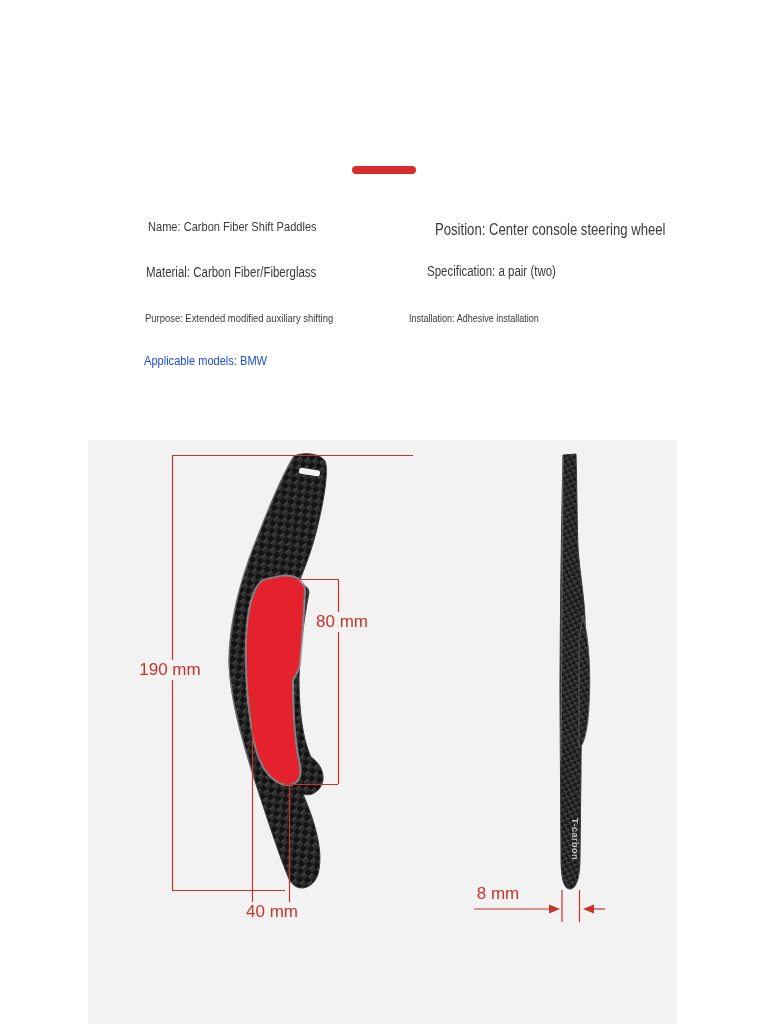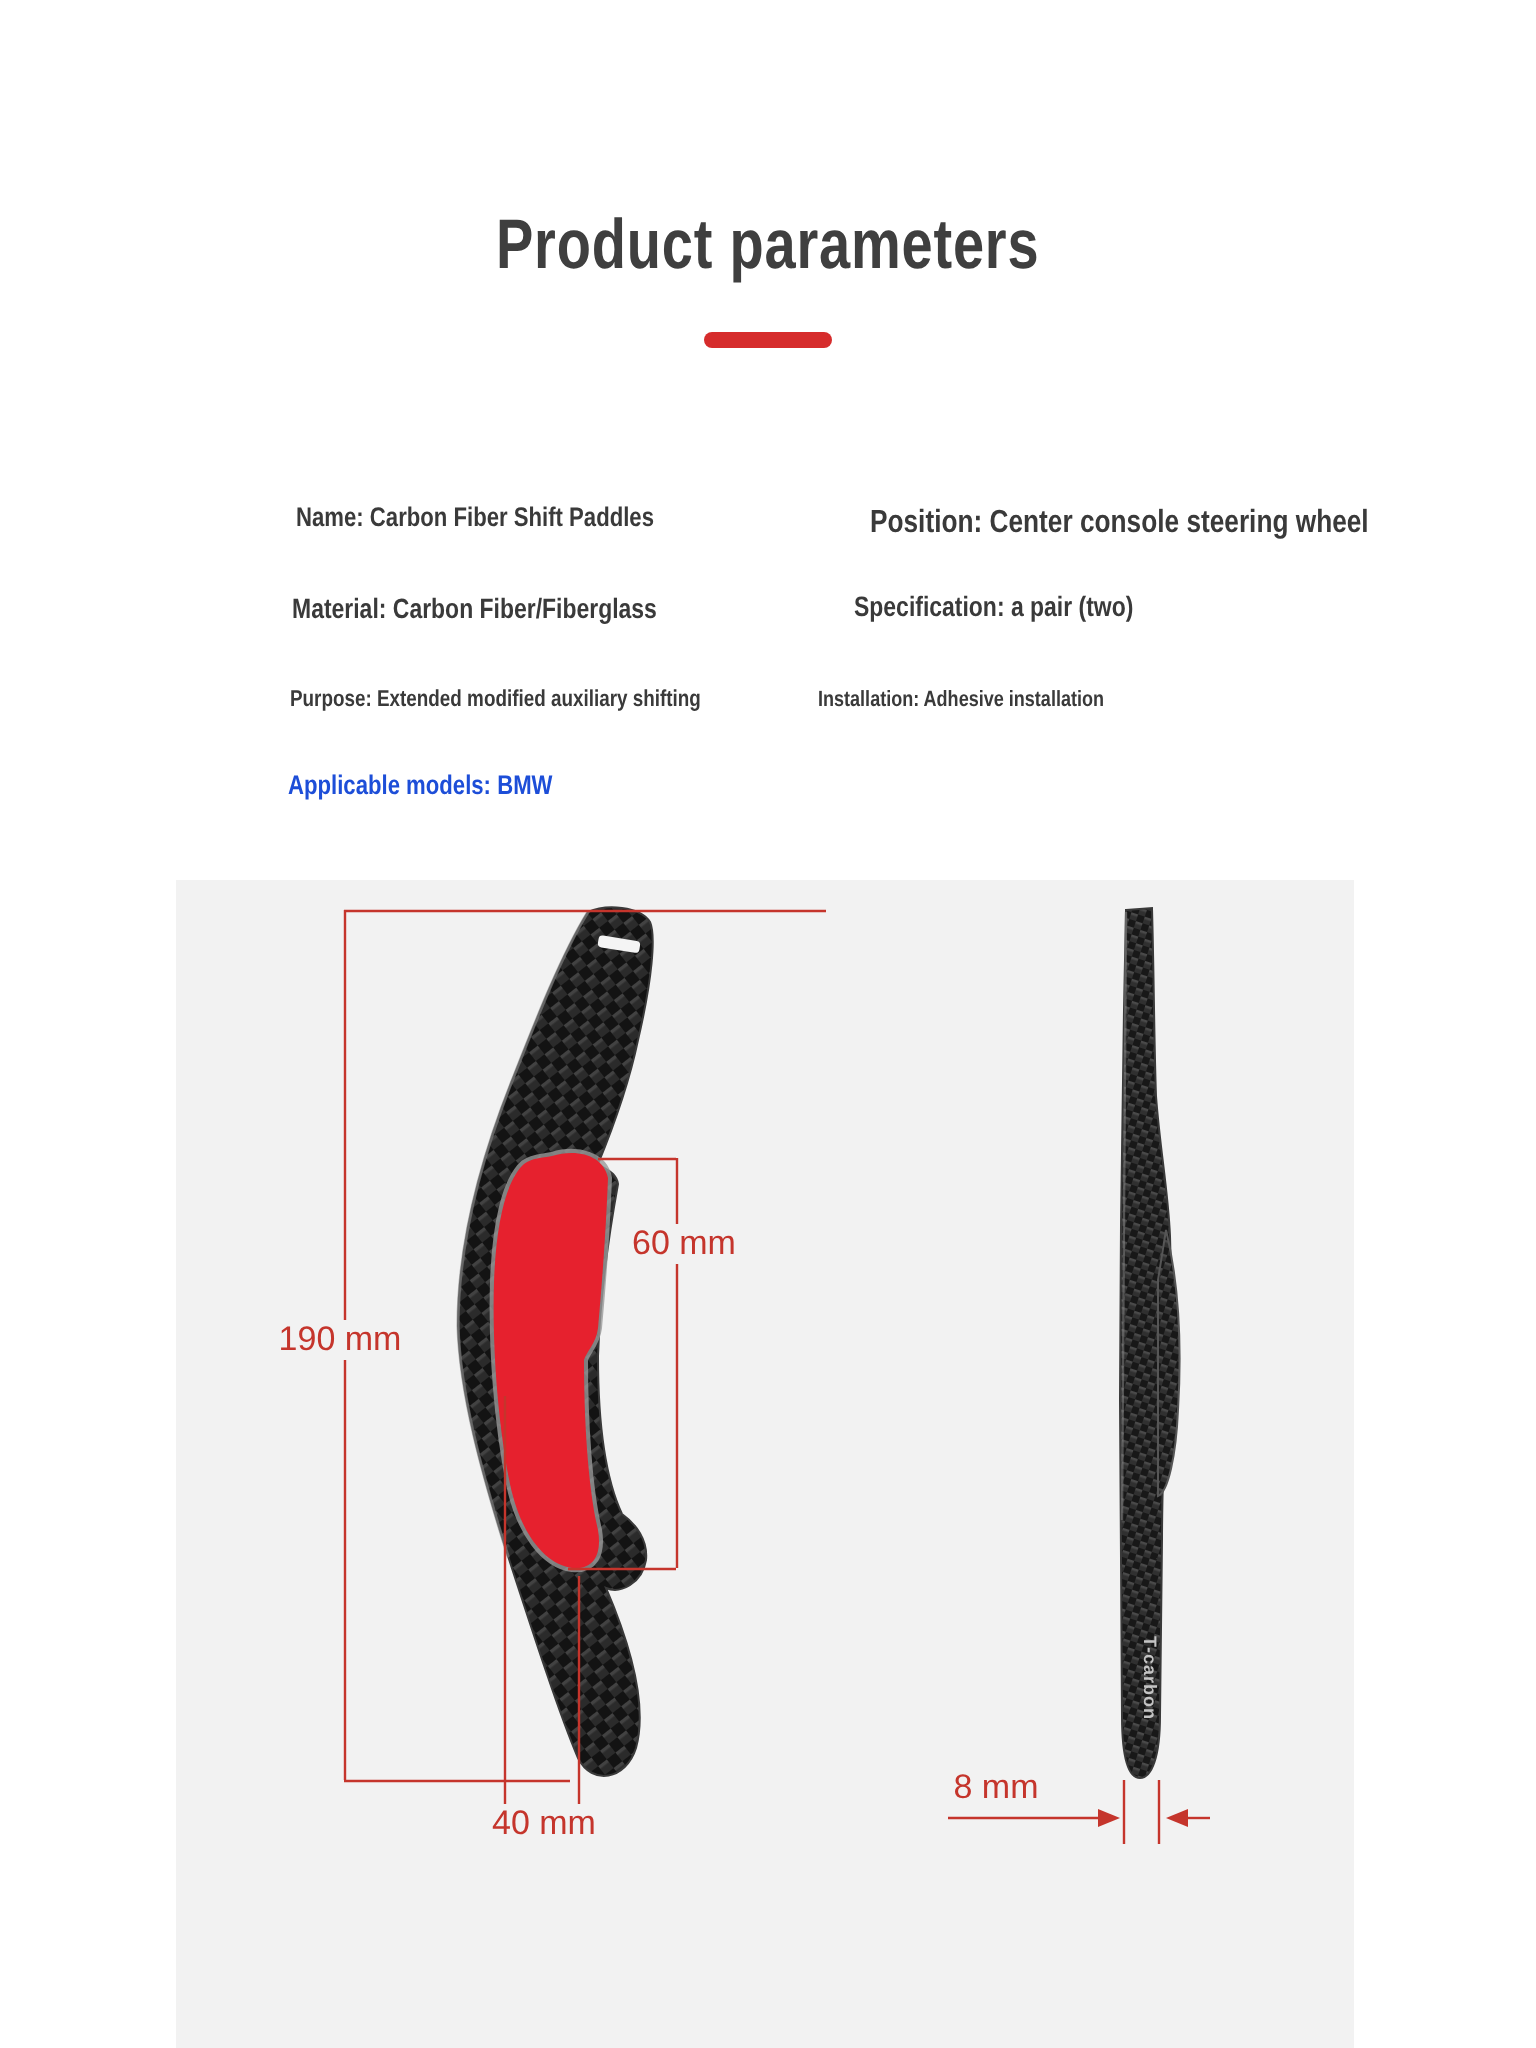--- a/index.html
+++ b/index.html
@@ -6,21 +6,21 @@
   .page{position:relative;width:768px;height:1024px;background:#ffffff;overflow:hidden;
         font-family:"Liberation Sans",sans-serif;}
   
   .cond{display:inline-block;transform:scaleX(0.82);transform-origin:0 50%;white-space:nowrap;}
   .cond-center{display:inline-block;transform:scaleX(0.8);transform-origin:50% 50%;white-space:nowrap;}
 
   .title-wrap{position:absolute;left:0;top:103px;width:768px;text-align:center;}
   .title{font-size:35px;font-weight:700;color:#3f3f3f;letter-spacing:0.5px;}
   .title-underline{position:absolute;left:352px;top:166px;width:64px;height:8px;border-radius:4px;background:#d62c2c;}
 
-  .param{position:absolute;color:#3a3a3a;font-weight:700;white-space:nowrap;margin-top:32px;}
+  .param{position:absolute;color:#3a3a3a;font-weight:400;white-space:nowrap;}
   .p-name{left:148px;top:219px;font-size:13.5px;}
   .p-position{left:435px;top:221px;font-size:16px;}
   .p-material{left:146px;top:264px;font-size:14px;}
   .p-specification{left:427px;top:263px;font-size:14px;}
   .p-purpose{left:145px;top:312px;font-size:11.5px;}
   .p-installation{left:409px;top:312px;font-size:11px;}
   .p-models{left:144px;top:353px;font-size:13.5px;color:#1d4ed8;}
 
   .panel{position:absolute;left:88px;top:440px;width:589px;height:584px;background:#f2f2f2;}
   .diagram-svg{position:absolute;left:0;top:0;}
@@ -32,23 +32,20 @@
   .d-20{left:243px;top:902px;width:58px;}
   .d-8{left:471px;top:884px;width:54px;background:transparent;text-align:center;}
 
   .note{position:absolute;left:145px;top:961px;font-size:11px;font-weight:700;color:#1f1f1f;}
 </style>
 </head>
 <body>
 
 <div class="page">
 
-  <div class="title-wrap">
-    <span class="title cond-center">Product parameters</span>
-  </div>
   <div class="title-underline"></div>
 
   <div class="param p-name">
     <span class="cond">Name: Carbon Fiber Shift Paddles</span></div>
   <div class="param p-position">
     <span class="cond">Position: Center console steering wheel</span></div>
   <div class="param p-material">
     <span class="cond">Material: Carbon Fiber/Fiberglass</span></div>
   <div class="param p-specification">
     <span class="cond">Specification: a pair (two)</span></div>
@@ -128,18 +125,18 @@
         <polygon points="560,909 549,904.5 549,913.5" fill="#c5352c" stroke="none"></polygon>
         <line x1="562" y1="890" x2="562" y2="922"></line>
         <line x1="579.5" y1="890" x2="579.5" y2="922"></line>
         <polygon points="583,909 594,904.5 594,913.5" fill="#c5352c" stroke="none"></polygon>
         <line x1="592" y1="909" x2="605" y2="909"></line>
       </g>
     </svg>
   </div>
 
   <div class="dim-label d-190">190 mm</div>
-  <div class="dim-label d-90">60 mm</div>
+  <div class="dim-label d-90">80 mm</div>
   <div class="dim-label d-20">40 mm</div>
   <div class="dim-label d-8">8 mm</div>
 
 
 </div>
 
 </body></html>

